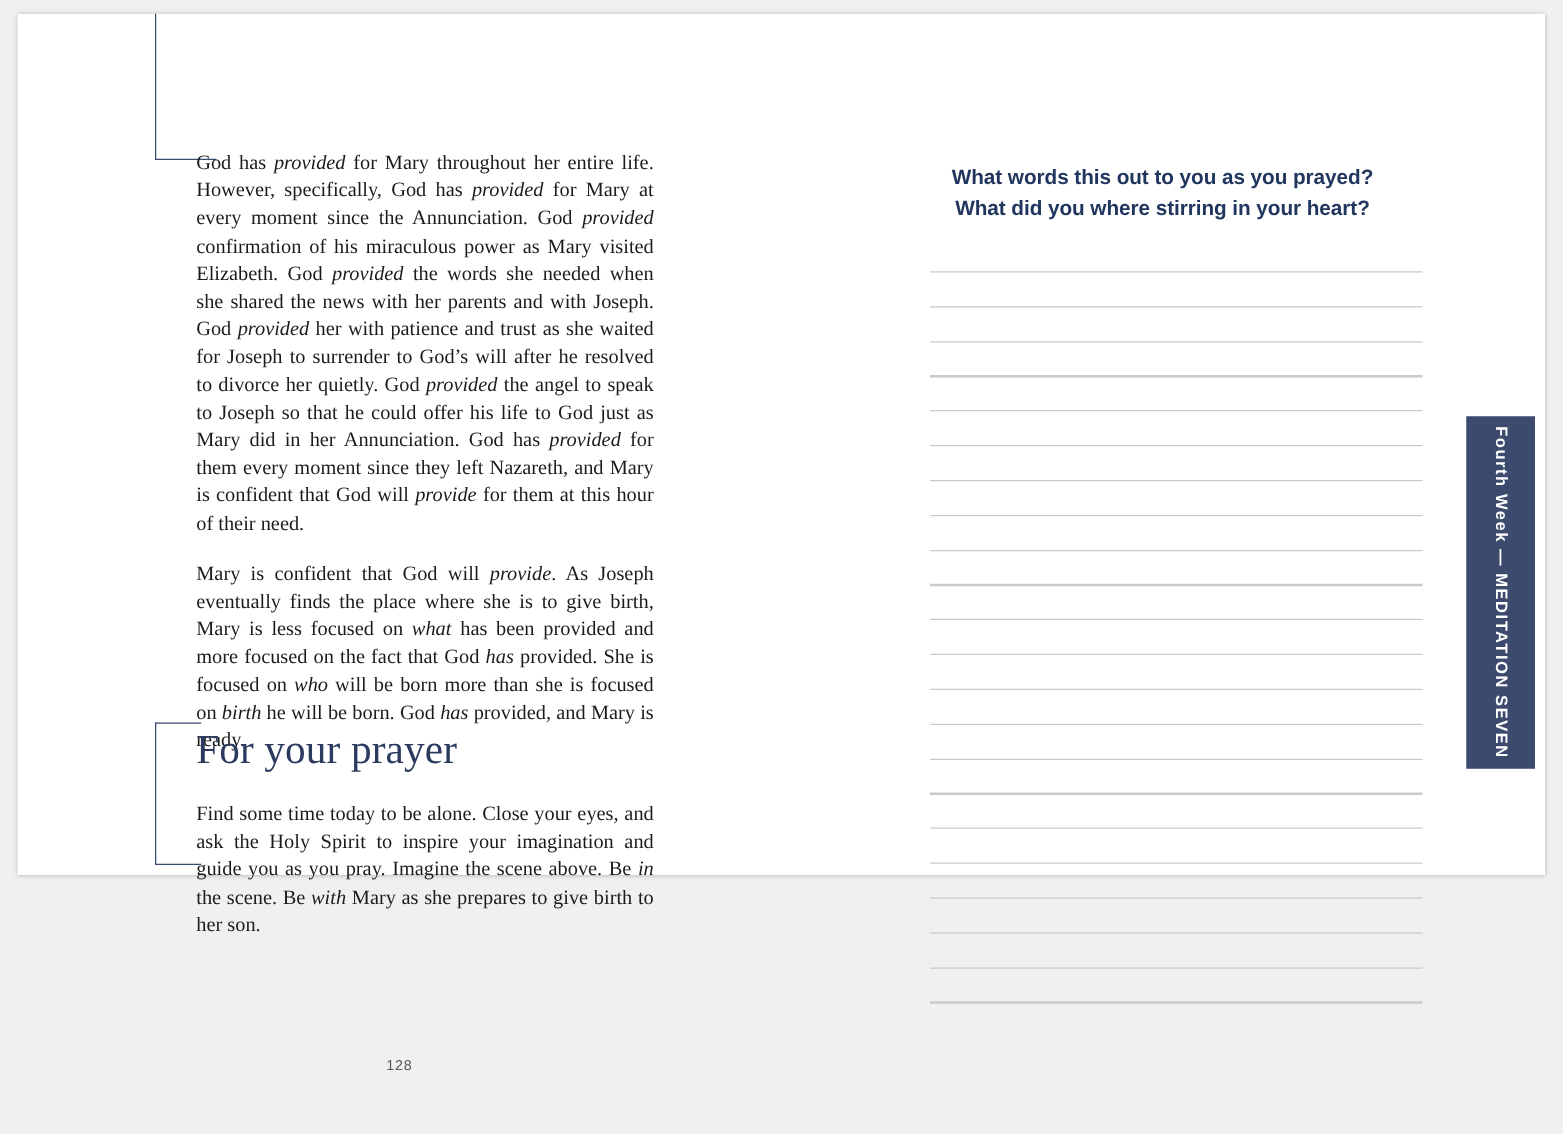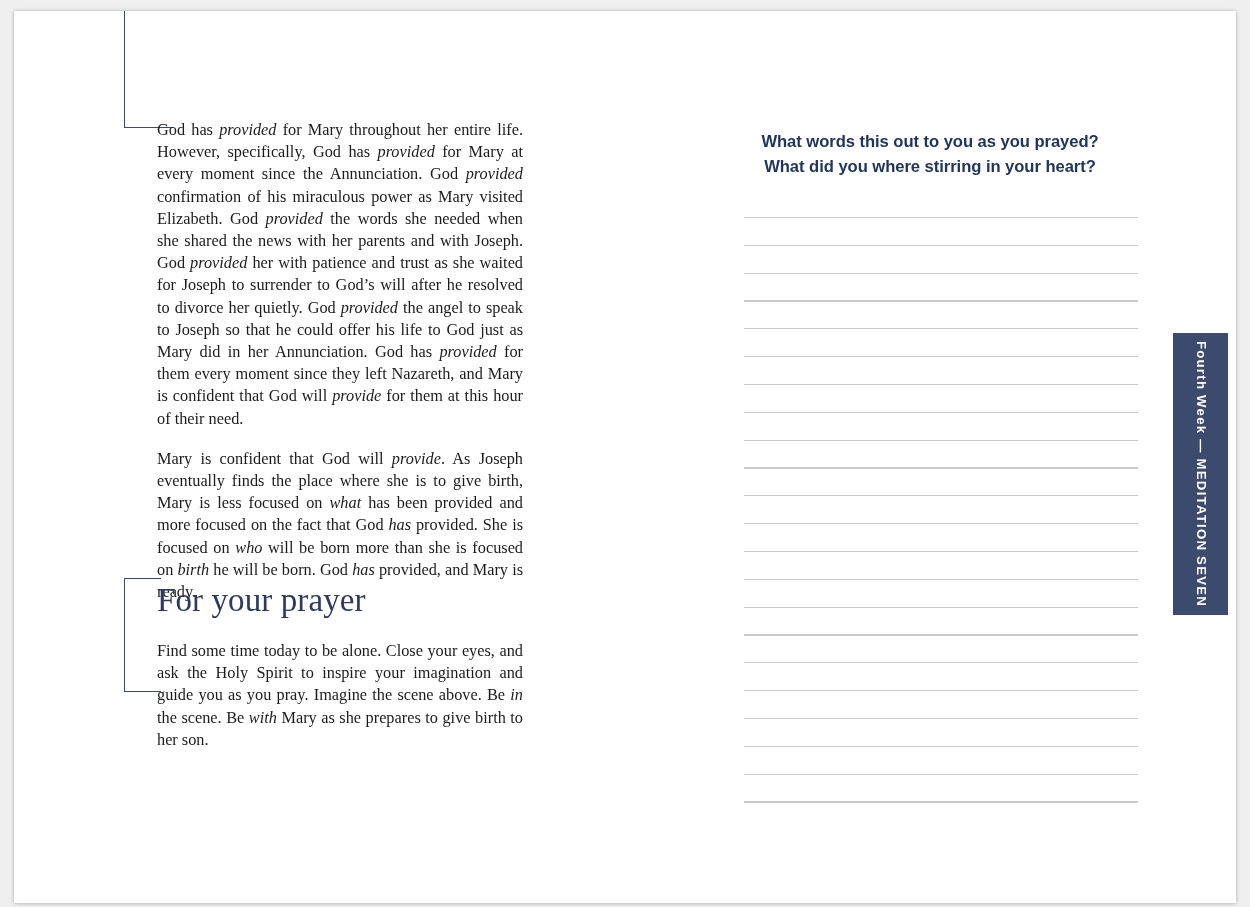--- a/index.html
+++ b/index.html
@@ -12,21 +12,21 @@
     background: #f0f0f0;
     font-family: "Liberation Serif", serif;
     overflow: hidden;
   }
 
   #spread {
     position: absolute;
     left: 14px;
     top: 11px;
     width: 1222px;
-    height: 892px;
+    height: 689px;
     background: #ffffff;
     box-shadow: 0 0 3px rgba(0,0,0,0.22), 0 1px 6px rgba(0,0,0,0.10);
   }
 
   
   #page-left {
     position: absolute;
     left: 0;
     top: 0;
     width: 611px;
@@ -190,20 +190,21 @@
     </div>
 
     <div class="bracket-section"></div>
 
     <h2 class="section-title">For your prayer</h2>
 
     <div class="prayer-col">
       <p>Find some time today to be alone. Close your eyes, and ask the Holy Spirit to inspire your imagination and guide you as you pray. Imagine the scene above. Be <em>in</em> the scene. Be <em>with</em> Mary as she prepares to give birth to her son.</p>
     </div>
 
+    <div class="folio" id="folio-left">128</div>
   </div>
 
   <div id="page-right">
 
     <div class="journal-prompt">
       <span>What words this out to you as you prayed?</span>
       <span>What did you where stirring in your heart?</span>
     </div>
 
     <div id="rules">

